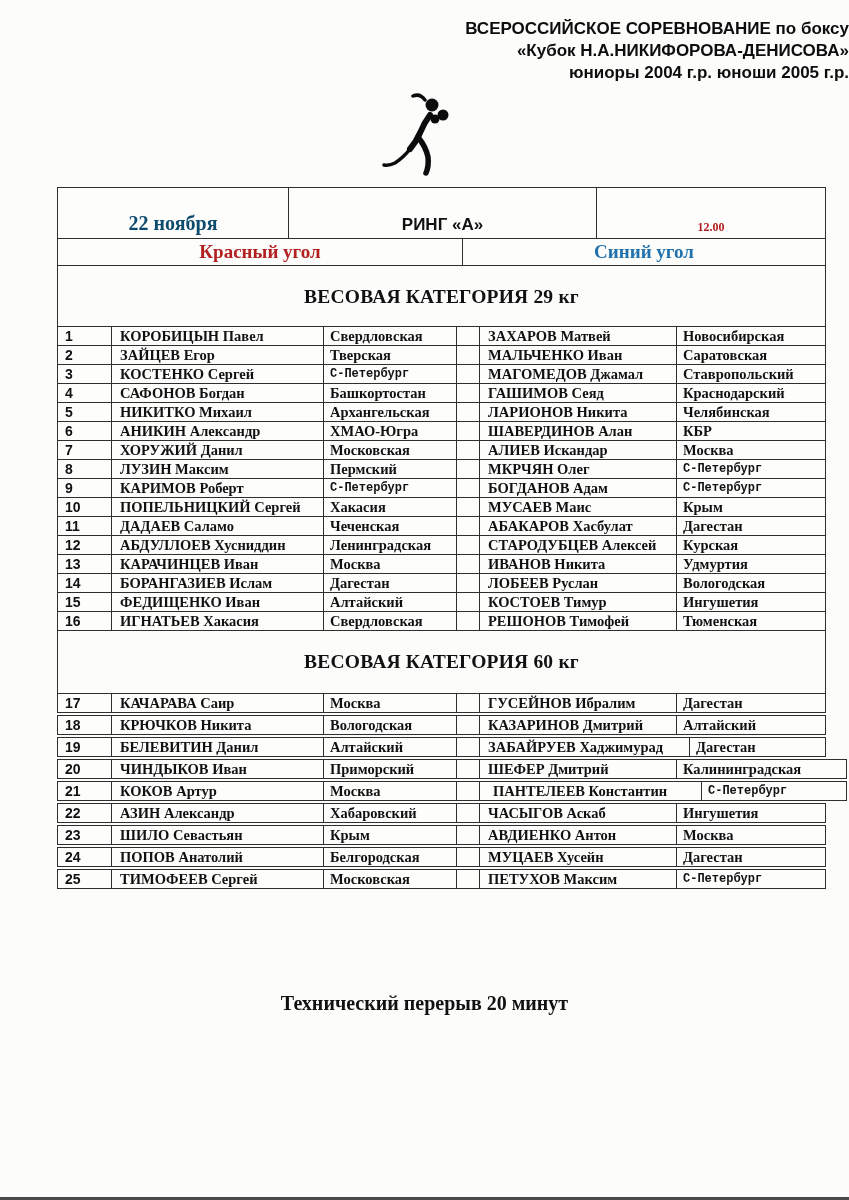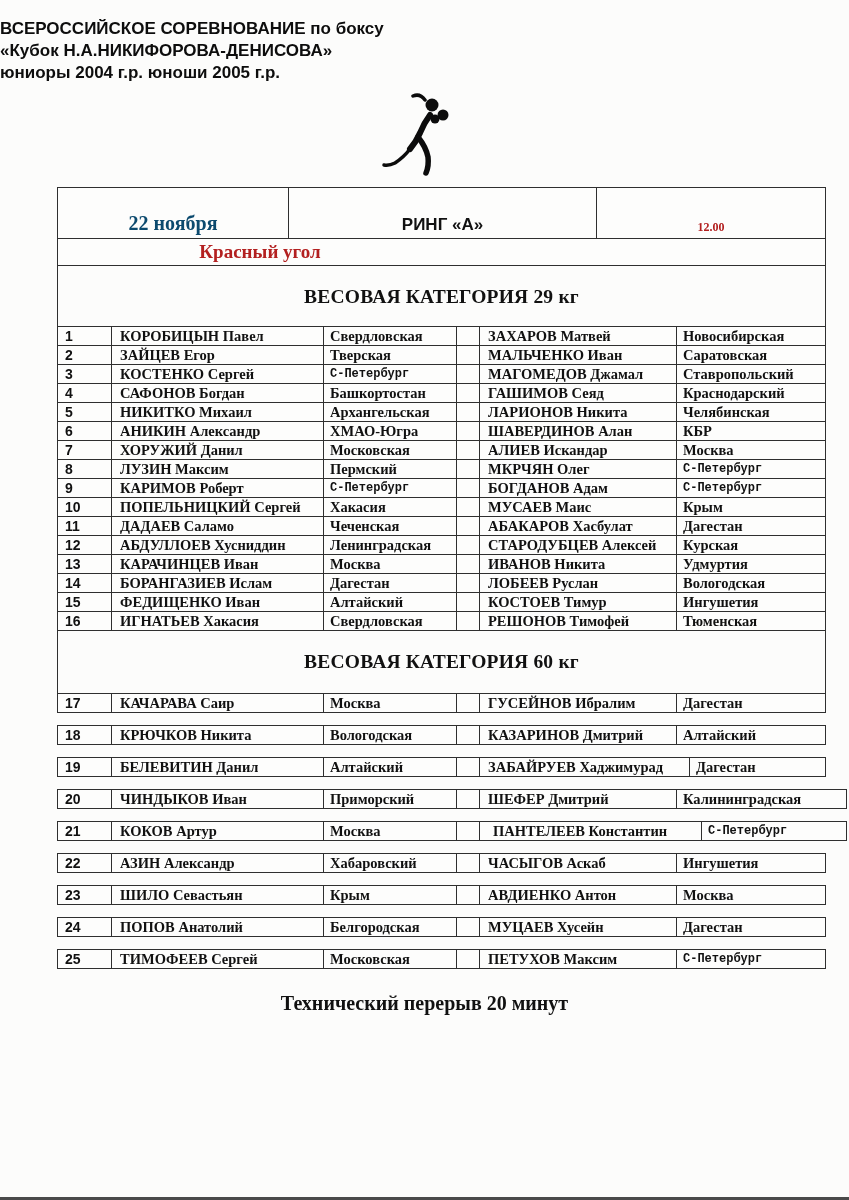--- a/index.html
+++ b/index.html
@@ -7,21 +7,21 @@
   .page {
     position:relative; width:849px; height:1200px; margin:0 auto;
     background:#fcfcfb; color:#111;
     font-family:"Liberation Serif", serif;
     border-bottom:3px solid #4a4a4a;
     overflow:hidden;
   }
   
   .doc-title {
     position:absolute; top:18px; left:0; width:100%;
-    text-align:left; font-family:"Liberation Sans", sans-serif;
+    text-align:right; font-family:"Liberation Sans", sans-serif;
     font-weight:bold; font-size:17px; line-height:22px; color:#0d0d0d;
   }
   
   .pictogram { position:absolute; top:92px; left:0; width:100%; height:86px; text-align:center; }
   
   .sheet { position:absolute; left:57px; top:187px; width:769px; }
   .hrow { display:flex; border:1px solid #2f2f2f; background:#fdfdfc; }
   .hrow1 { height:52px; align-items:flex-end; }
   .hrow2 { height:27px; border-top:none; align-items:center; }
   .hcell { flex:none; text-align:center; }
@@ -36,21 +36,21 @@
                     height:100%; display:flex; align-items:center; justify-content:center; }
   
   .category {
     height:61px; border-left:1px solid #2f2f2f; border-right:1px solid #2f2f2f;
     display:flex; align-items:center; justify-content:center;
     font-weight:bold; font-size:19.5px; letter-spacing:.2px;
   }
   
   .bout-row { display:flex; width:769px; border:1px solid #2f2f2f; height:20px; background:#fdfdfc; }
   .roster .bout-row { margin-top:-1px; }
-  .roster.spaced .bout-row { margin-top:12px; height:20px; }
+  .roster.spaced .bout-row { margin-top:2px; height:20px; }
   .roster.spaced .bout-row:first-child { margin-top:0; }
   .bcell { flex:none; overflow:visible; white-space:nowrap; line-height:18px;
            font-weight:bold; font-size:14.5px; }
   .num         { width:53px;  font-family:"Liberation Sans", sans-serif; font-size:14px; padding-left:7px; }
   .red-name    { width:212px; border-left:1px solid #2f2f2f; padding-left:8px; }
   .red-region  { width:133px; border-left:1px solid #2f2f2f; padding-left:6px; }
   .gapcell     { width:23px;  border-left:1px solid #2f2f2f; }
   .blue-name   { width:197px; border-left:1px solid #2f2f2f; padding-left:8px; }
   .blue-region { width:149px; border-left:1px solid #2f2f2f; padding-left:6px; }
   .bcell.sans  { font-family:Liberation Mono, monospace; font-size:12px; }
@@ -96,20 +96,21 @@
   <div class="sheet">
 
     <div class="hrow hrow1">
       <div class="hcell cell-date" style="color: #0c4a6e;">22 ноября</div>
       <div class="hcell cell-ring">РИНГ «А»</div>
       <div class="hcell cell-time" style="color: rgb(179, 32, 32);">12.00</div>
     </div>
 
     <div class="hrow hrow2">
       <div class="hcell cell-redcorner" style="color: rgb(179, 32, 32);">Красный угол</div>
+      <div class="hcell cell-bluecorner" style="color: rgb(33, 113, 173);">Синий угол</div>
     </div>
 
     <div class="category">ВЕСОВАЯ КАТЕГОРИЯ 29 кг</div>
     <div class="roster" id="roster-0">
         <div class="bout-row">
     <div class="bcell num">1</div>
     <div class="bcell red-name">КОРОБИЦЫН Павел</div>
     <div class="bcell red-region">Свердловская</div>
     <div class="bcell gapcell"></div>
     <div class="bcell blue-name">ЗАХАРОВ Матвей</div>

